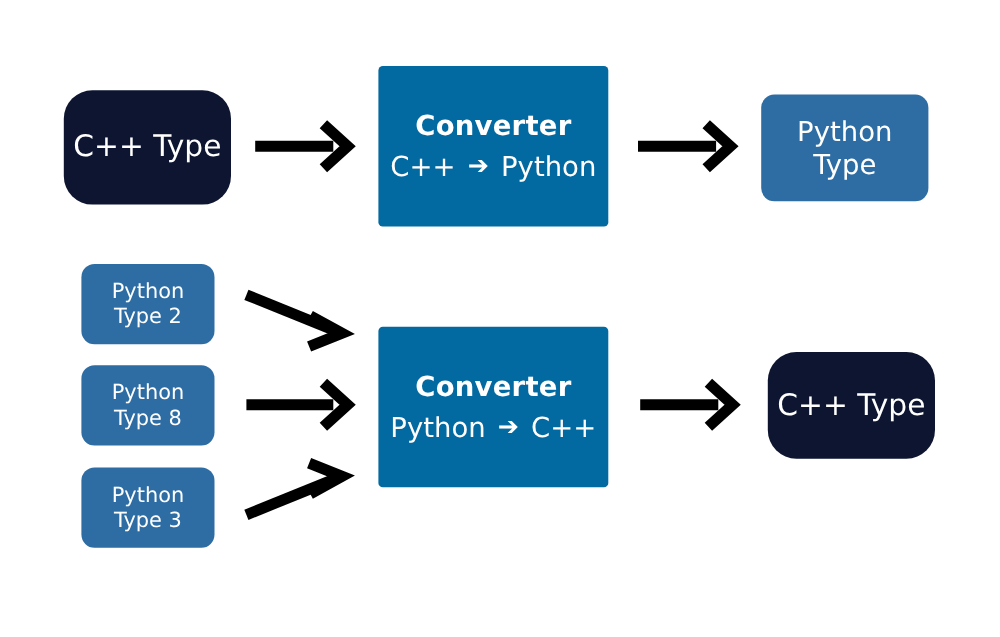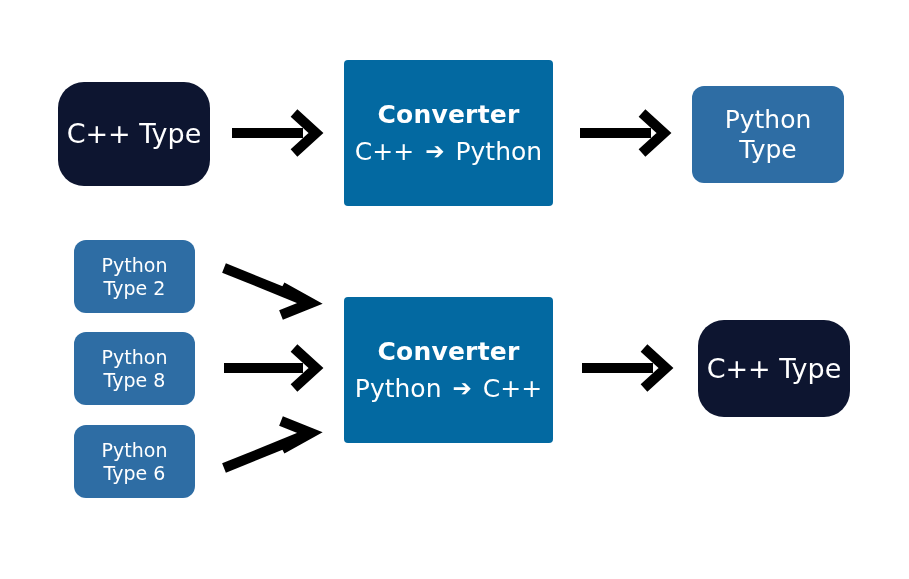--- a/index.html
+++ b/index.html
@@ -115,21 +115,21 @@
     <span class="node-line">Type 2</span>
   </div>
 
   <div class="node node-blue" id="python-type-2">
     <span class="node-line">Python</span>
     <span class="node-line">Type 8</span>
   </div>
 
   <div class="node node-blue" id="python-type-3">
     <span class="node-line">Python</span>
-    <span class="node-line">Type 6</span>
+    <span class="node-line">Type 3</span>
   </div>
 
   <div class="node node-green" id="converter-python-to-cpp">
     <span class="conv-title">Converter</span>
     <span class="conv-flow">
       <span>Python</span>
       <span class="glyph">➔</span>
       <span>C++</span>
     </span>
   </div>

